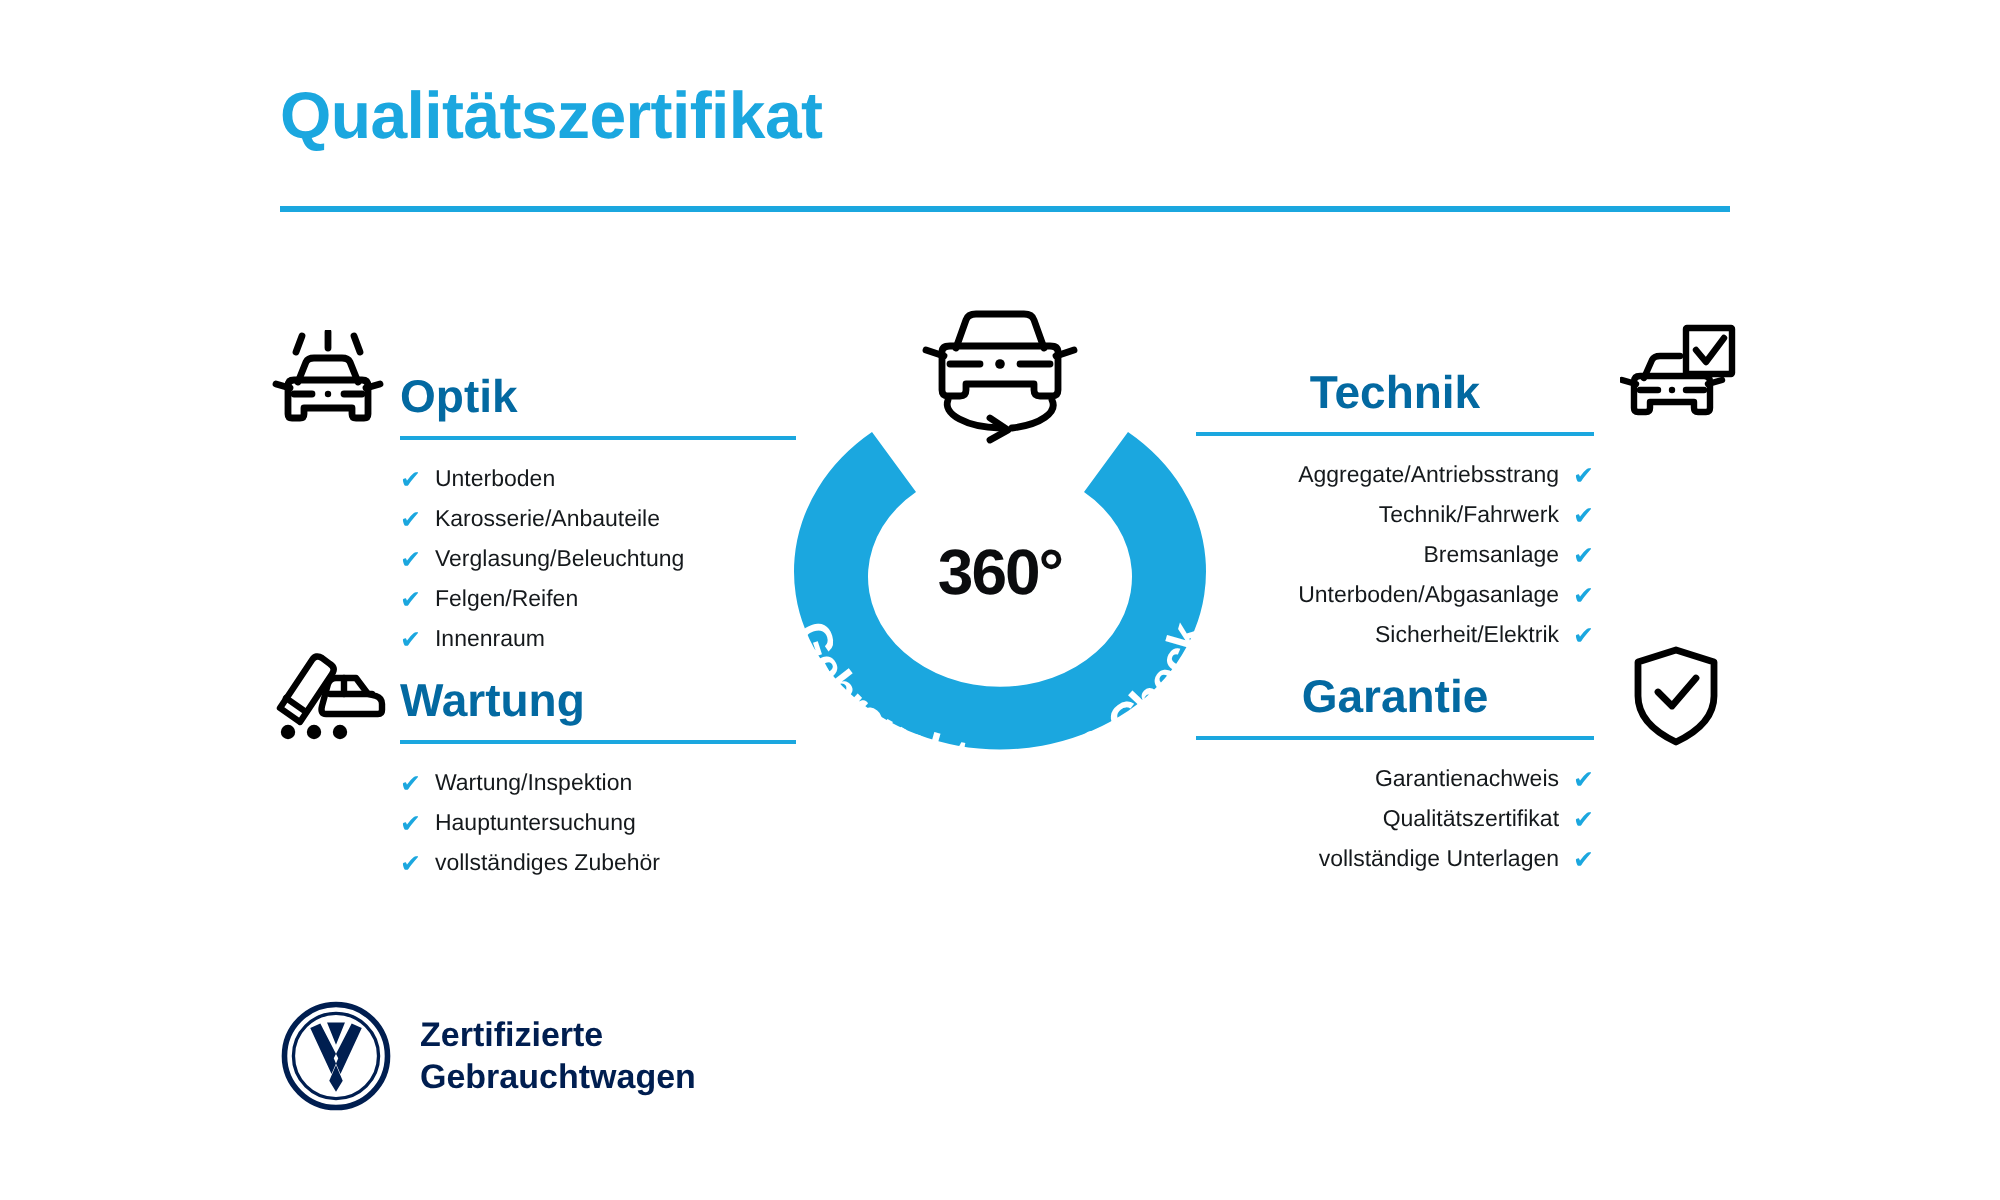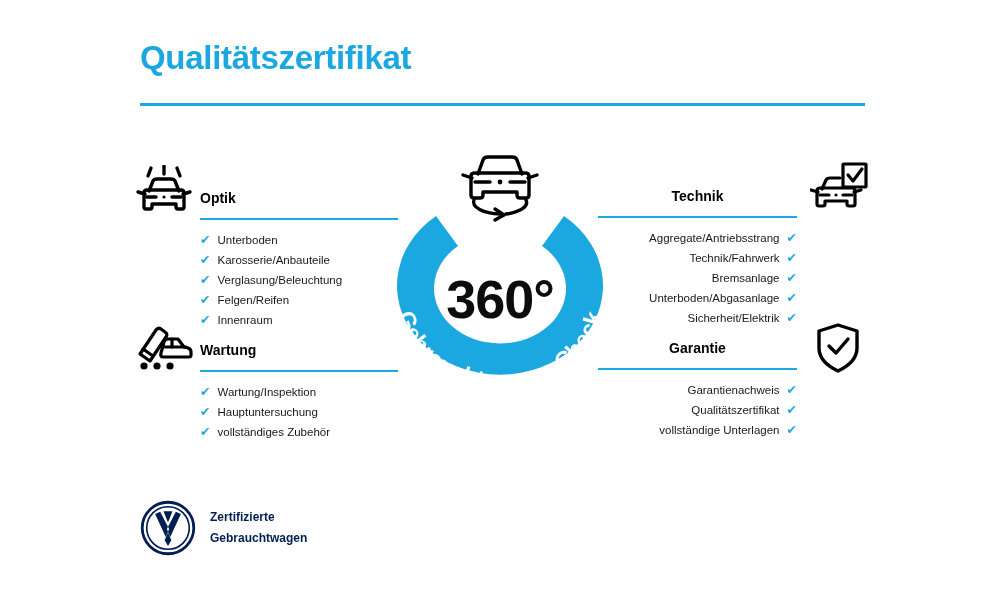--- a/index.html
+++ b/index.html
@@ -46,23 +46,23 @@
   .section {
     position: absolute;
   }
 
   .section-head {
     position: relative;
     height: 34px;
   }
 
   .section-title {
-    font-size: 14px;
-    font-weight: bold;
-    color: #000000;
+    font-size: 23px;
+    font-weight: bold;
+    color: #0369a1;
     line-height: 24px;
     white-space: nowrap;
   }
 
   .section-rule {
     position: absolute;
     left: 0;
     right: 0;
     bottom: 0;
     height: 2px;
@@ -133,39 +133,39 @@
     position: absolute;
     left: 90px; top: 0px;
     width: 88px; height: 82px;
   }
   #badge-value {
     position: absolute;
     left: 0;
     top: 120px;
     width: 268px;
     text-align: center;
-    font-size: 54px;
+    font-size: 32px;
     font-weight: bold;
     letter-spacing: -1px;
     color: #0b0c0e;
   }
 
   
   #footer {
     position: absolute;
     left: 140px;
     top: 500px;
     display: flex;
     align-items: center;
   }
   #vw-mark { width: 56px; height: 56px; flex: none; }
   #footer-text {
     margin-left: 14px;
     color: #001E50;
-    font-size: 12px;
+    font-size: 17px;
     font-weight: bold;
     line-height: 21px;
     white-space: nowrap;
   }
   #footer-text > div { display: block; }
 </style>
 </head>
 <body>
 
 <div id="page">

